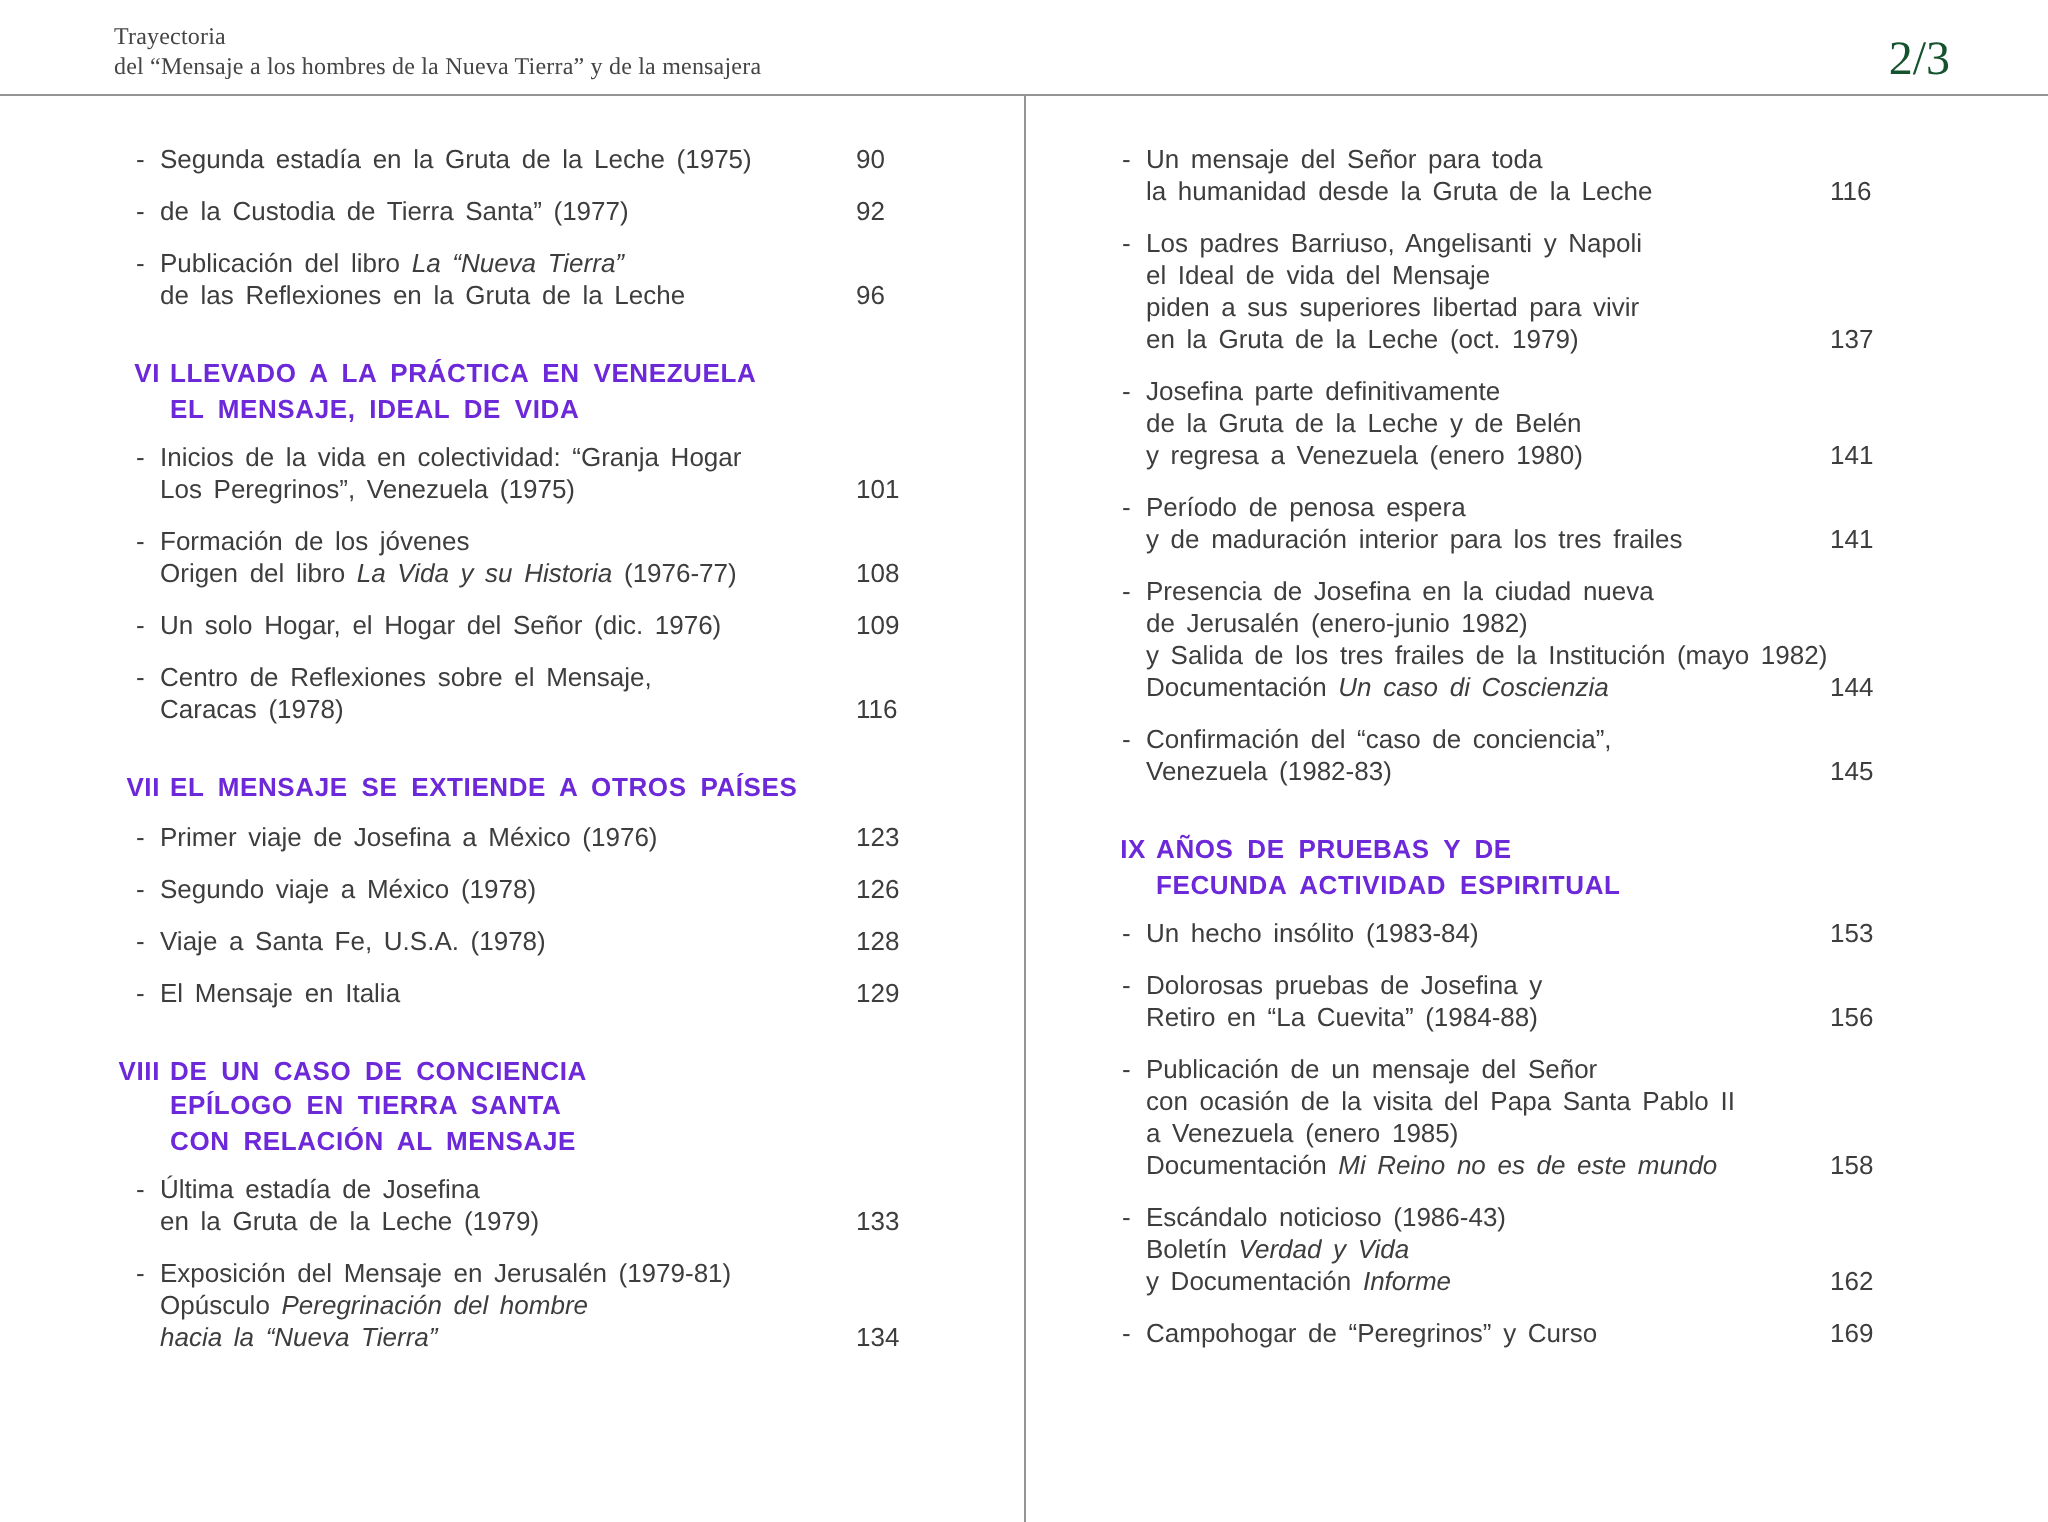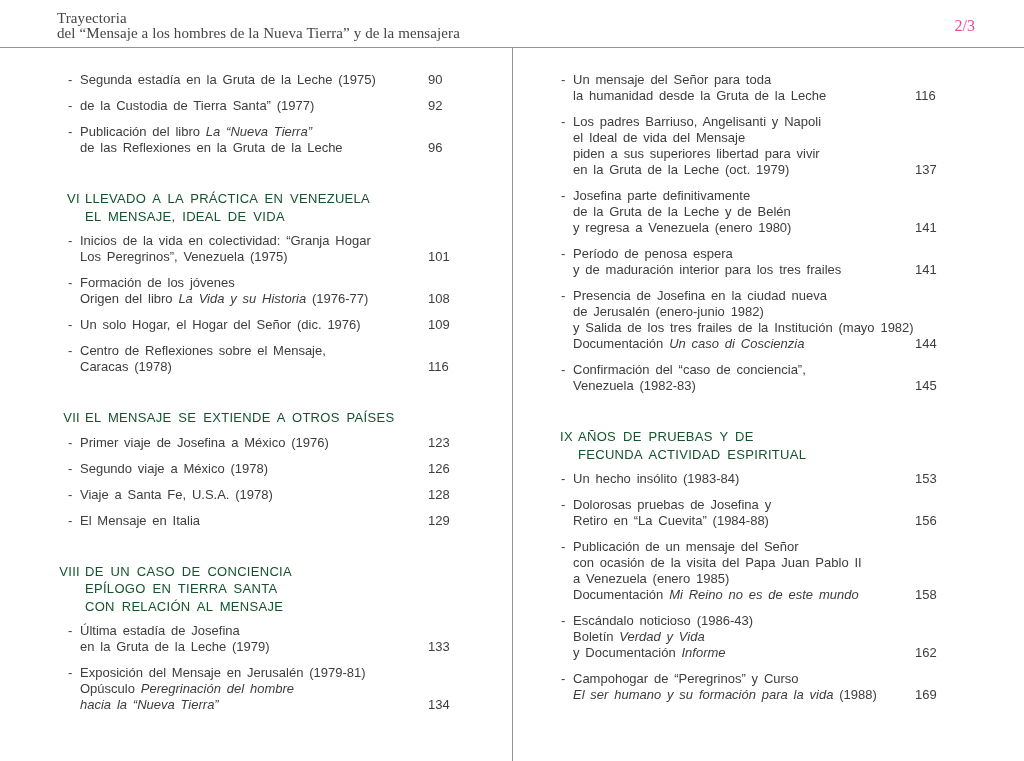--- a/index.html
+++ b/index.html
@@ -14,32 +14,32 @@
     position: relative;
     font-family: "Liberation Sans", "DejaVu Sans", sans-serif;
     color: #3d3d3d;
     -webkit-font-smoothing: antialiased;
   }
   .header {
     position: absolute;
     top: 11px;
     left: 57px;
     font-family: "Liberation Serif", "DejaVu Serif", serif;
-    font-size: 15px;
+    font-size: 12px;
     line-height: 15px;
     color: #454545;
     letter-spacing: 0.1px;
   }
   .page-indicator {
     position: absolute;
     top: 17px;
     right: 49px;
     font-family: "Liberation Serif", "DejaVu Serif", serif;
-    font-size: 16px;
-    color: #ec4899;
+    font-size: 24px;
+    color: #14532d;
   }
   .top-rule {
     position: absolute;
     top: 47px;
     left: 0;
     width: 1024px;
     height: 1px;
     background: #949494;
   }
   .column-divider {
@@ -53,27 +53,27 @@
   .toc-col {
     position: absolute;
     top: 72px;
     font-size: 13px;
   }
   .toc-col-left  { left: 50px;  width: 420px; }
   .toc-col-right { left: 543px; width: 414px; }
 
   .section {
     display: flex;
-    margin-top: 34px;
+    margin-top: 22px;
     margin-bottom: 8px;
-    font-weight: 400;
+    font-weight: 700;
     letter-spacing: 0.3px;
     word-spacing: 3px;
     line-height: 17.5px;
-    color: #14532d;
+    color: #6d28d9;
   }
   .section:first-child { margin-top: 0; }
   .section-num {
     width: 30px;
     text-align: right;
     margin-right: 5px;
     white-space: nowrap;
     flex: none;
   }
   .section-lines { flex: 1; }
@@ -293,34 +293,33 @@
     <div class="entry">
       <div class="entry-text">
         <div class="entry-line"><span class="dash">-</span><span>Dolorosas pruebas de Josefina y</span></div>
         <div class="entry-line"><span>Retiro en “La Cuevita” (1984-88)</span></div>
       </div>
       <div class="entry-page">156</div>
     </div>
     <div class="entry">
       <div class="entry-text">
         <div class="entry-line"><span class="dash">-</span><span>Publicación de un mensaje del Señor</span></div>
-        <div class="entry-line"><span>con ocasión de la visita del Papa Juan Pablo II</span></div>
+        <div class="entry-line"><span>con ocasión de la visita del Papa Santa Pablo II</span></div>
         <div class="entry-line"><span>a Venezuela (enero 1985)</span></div>
         <div class="entry-line"><span>Documentación </span><span class="it">Mi Reino no es de este mundo</span></div>
       </div>
       <div class="entry-page">158</div>
     </div>
     <div class="entry">
       <div class="entry-text">
         <div class="entry-line"><span class="dash">-</span><span>Escándalo noticioso (1986-43)</span></div>
         <div class="entry-line"><span>Boletín </span><span class="it">Verdad y Vida</span></div>
         <div class="entry-line"><span>y Documentación </span><span class="it">Informe</span></div>
       </div>
       <div class="entry-page">162</div>
     </div>
     <div class="entry">
       <div class="entry-text">
         <div class="entry-line"><span class="dash">-</span><span>Campohogar de “Peregrinos” y Curso</span></div>
-        <div class="entry-line"><span class="it">El ser humano y su formación para la vida</span><span> (1988)</span></div>
       </div>
       <div class="entry-page">169</div>
     </div>
   </div>
 
 </body></html>

